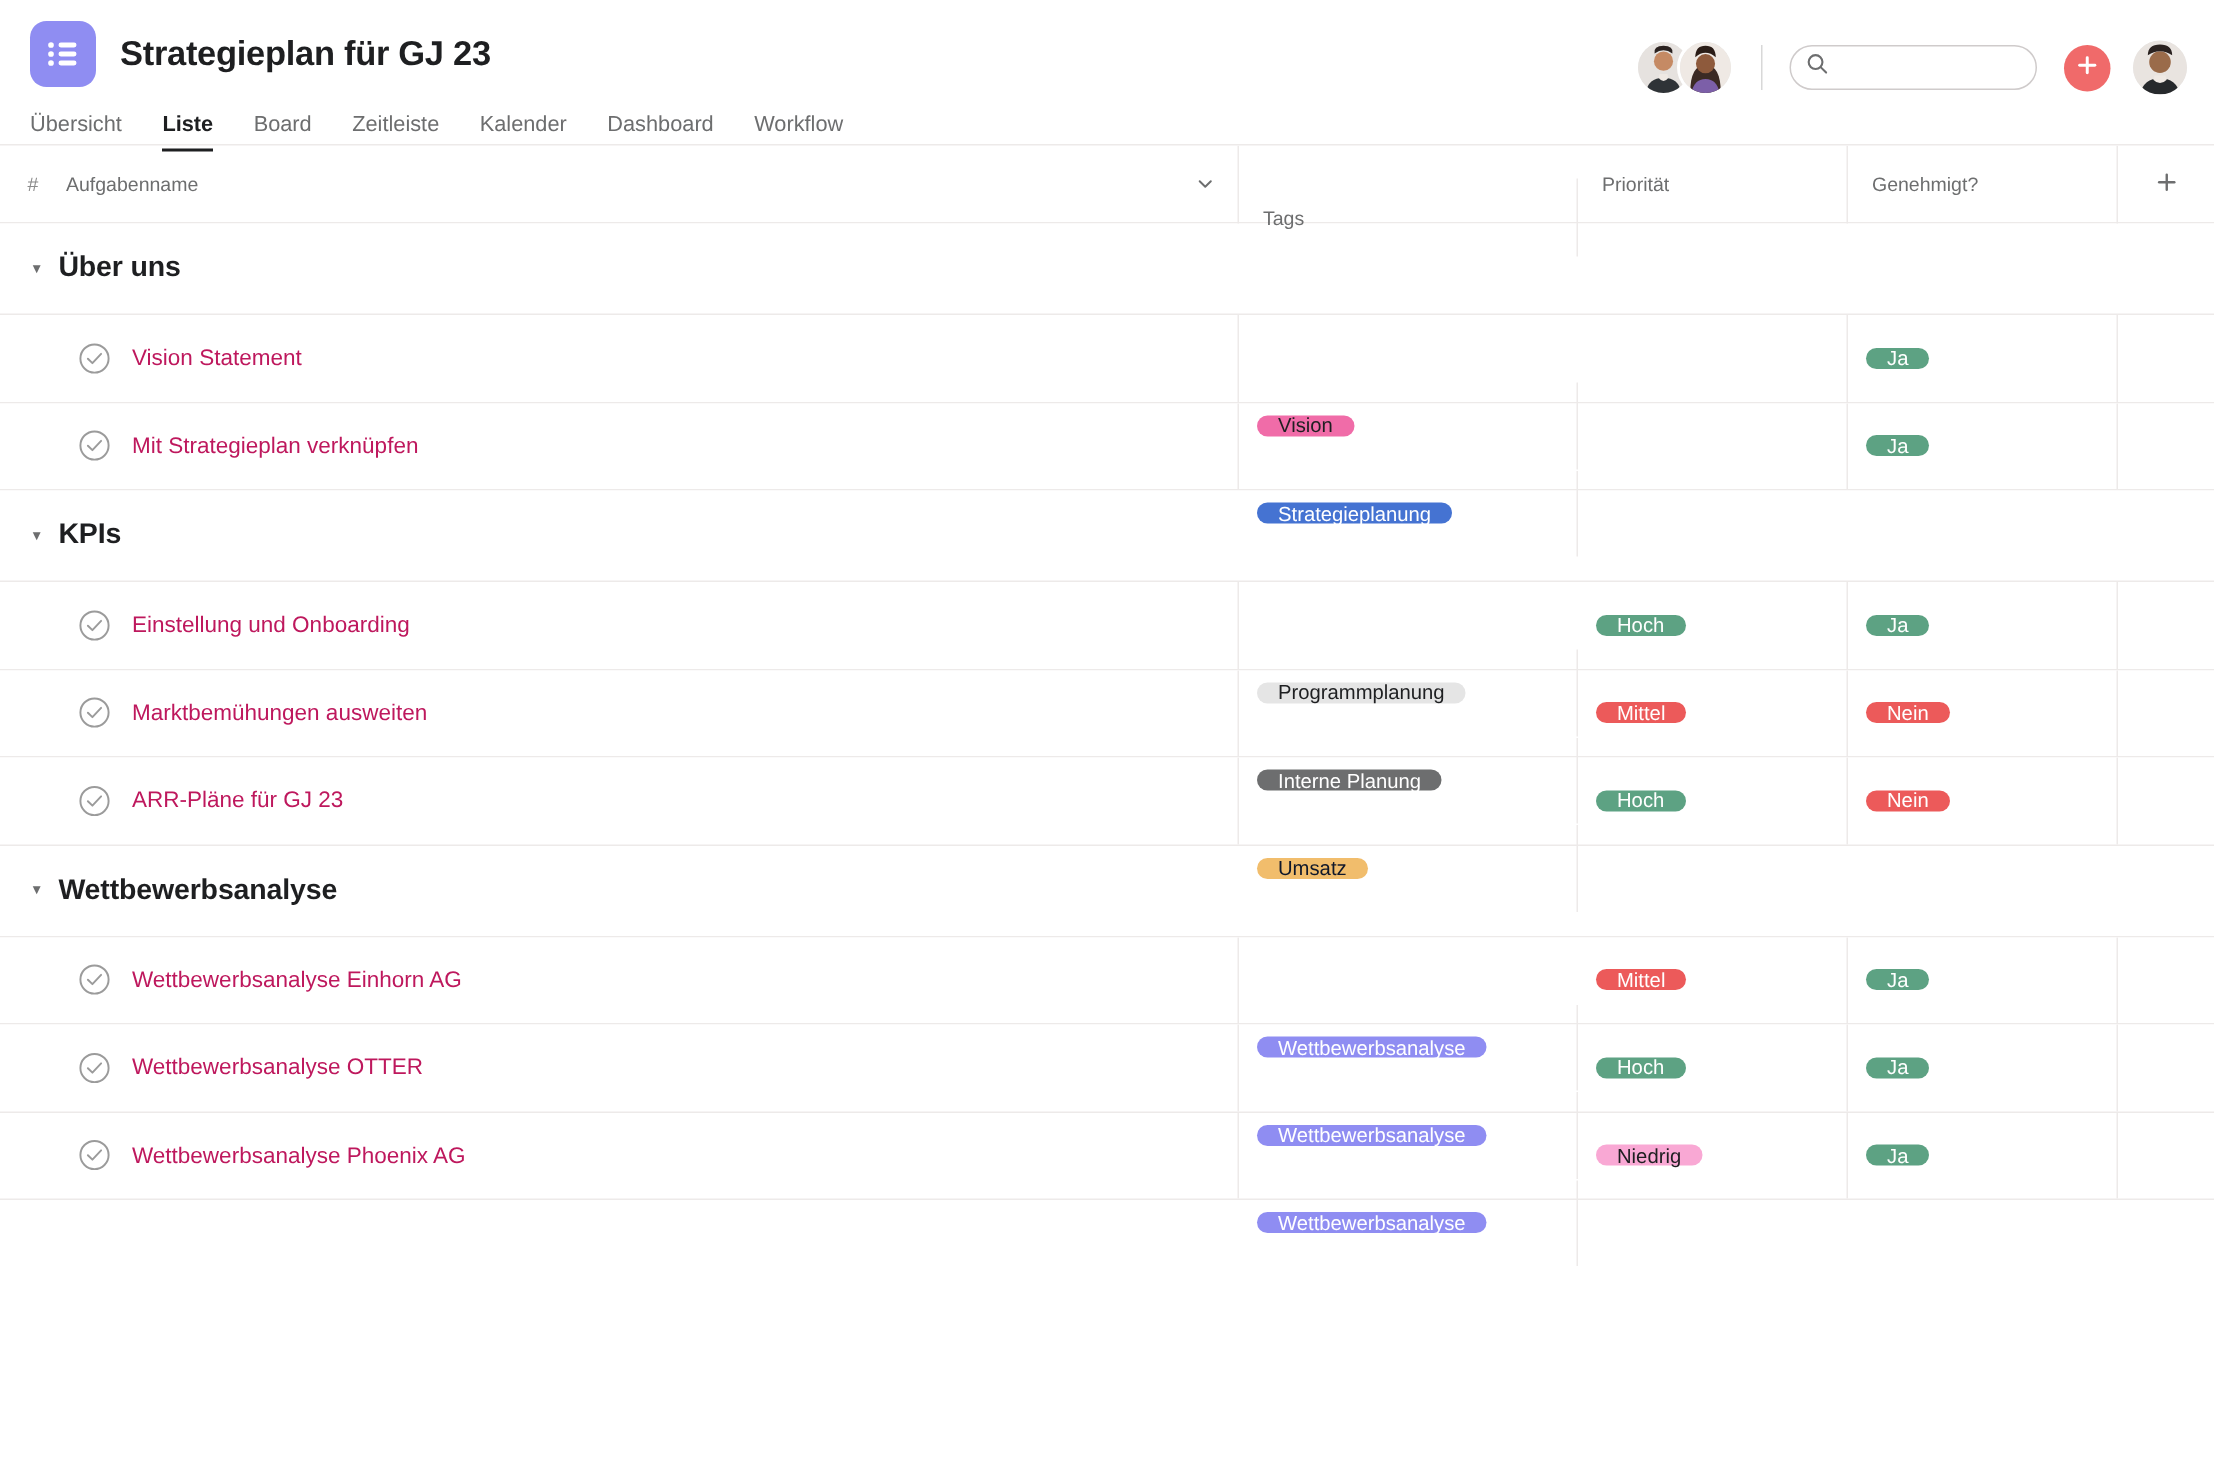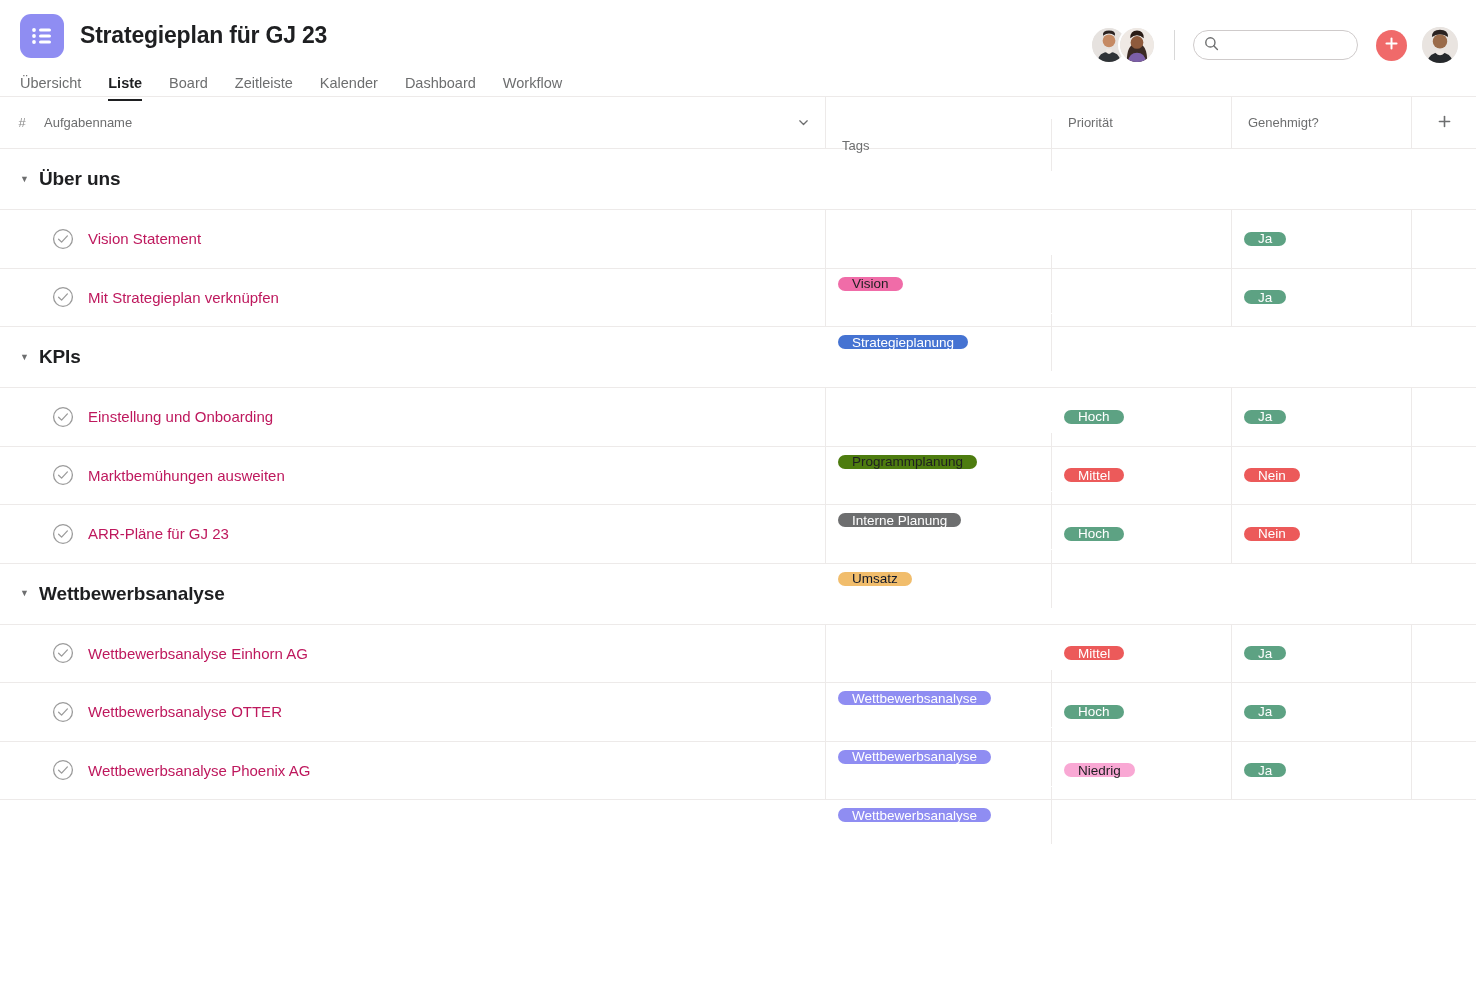--- a/index.html
+++ b/index.html
@@ -406,21 +406,21 @@
       <div class="cell col-name">
         <span class="check-icon">
     <svg width="22" height="22" viewBox="0 0 22 22" aria-hidden="true">
       <circle cx="11" cy="11" r="9.4" fill="none" stroke="#9b9b9b" stroke-width="1.3"></circle>
       <polyline points="6.6,11.2 9.6,14.1 15.4,7.9" fill="none" stroke="#9b9b9b" stroke-width="1.3" stroke-linecap="round" stroke-linejoin="round"></polyline>
     </svg>
               </span>
         <span class="task-name">Einstellung und Onboarding</span>
       </div>
       <div class="cell col-tags">
-              <span class="pill" style="background:#4d7c0f;color:#1e1f21;">Programmplanung</span>
+              <span class="pill" style="background:#e5e5e5;color:#1e1f21;">Programmplanung</span>
             </div>
       <div class="cell col-prio">
               <span class="pill" style="background:#5da283;color:#ffffff;">Hoch</span>
             </div>
       <div class="cell col-appr">
               <span class="pill" style="background:#5da283;color:#ffffff;">Ja</span>
             </div>
       <div class="cell col-plus"></div>
     </div>
           <div class="row">

